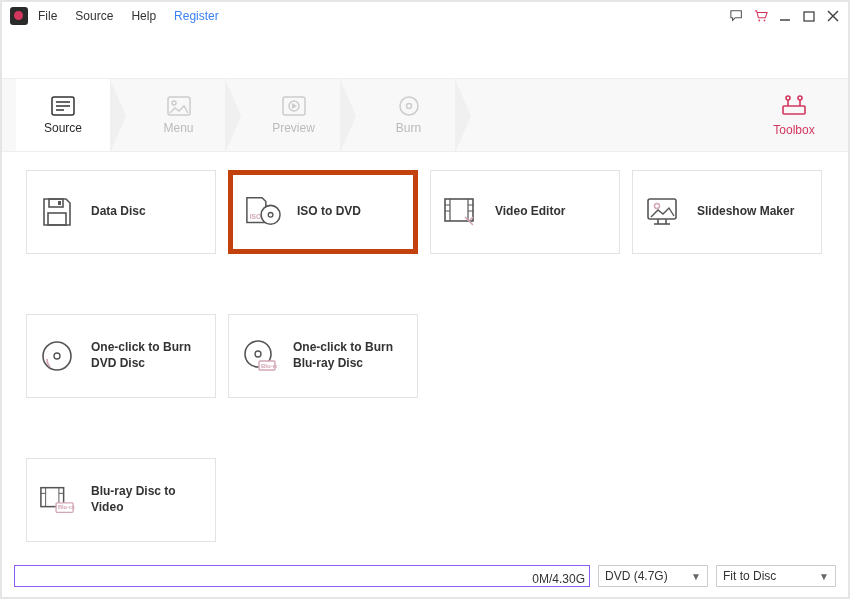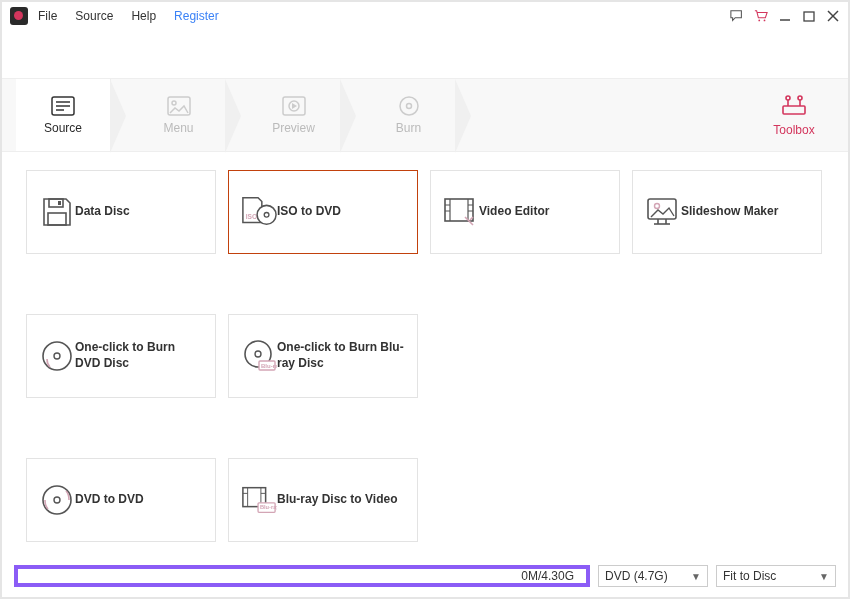--- a/index.html
+++ b/index.html
@@ -20,27 +20,27 @@
   .step .step-label { font-weight: 500; }
   .arrow { width: 20px; position: relative; }
   .arrow::before { content: ""; position: absolute; left: -1px; top: 0; width: 0; height: 0; border-top: 37px solid transparent; border-bottom: 37px solid transparent; border-left: 16px solid #f0f0f0; }
   .steps-spacer { flex: 1; }
   .toolbox { width: 80px; display: flex; flex-direction: column; align-items: center; justify-content: center; color: #d3365d; font-size: 12px; cursor: pointer; }
   .toolbox-icon { margin-bottom: 4px; }
   
   .main { padding: 18px 24px 0 24px; }
   .row { display: flex; gap: 12px; margin-bottom: 60px; }
   .row:last-of-type { margin-bottom: 0; }
-  .card { width: 190px; height: 84px; border: 1px solid #e3e3e3; display: flex; align-items: center; padding: 0 12px; cursor: pointer; font-size: 12px; font-weight: 600; color: #333; gap: 0; }
+  .card { width: 190px; height: 84px; border: 1px solid #e3e3e3; display: flex; align-items: center; padding: 0 12px; cursor: pointer; font-size: 12px; font-weight: 600; color: #333; gap: 16px; }
   .card .card-icon { width: 36px; height: 36px; flex-shrink: 0; display: flex; align-items: center; justify-content: center; }
   .card .card-label { line-height: 1.3; }
-  .card.highlight { border: 1px solid #c2410c; }
+  .card.highlight { border: 5px solid #c2410c; }
   
   .bottom { position: absolute; bottom: 10px; left: 12px; right: 12px; display: flex; align-items: center; gap: 8px; font-size: 12px; }
-  .progress { flex: 1; height: 22px; border: 4px solid #8b5cf6; display: flex; align-items: flex-start; justify-content: flex-end; padding: 0 12px; color: #333; }
+  .progress { flex: 1; height: 22px; border: 1px solid #8b5cf6; display: flex; align-items: flex-end; justify-content: flex-end; padding: 0 4px; color: #333; }
   .select { height: 22px; border: 1px solid #ccc; display: flex; align-items: center; justify-content: space-between; padding: 0 6px; color: #333; cursor: pointer; }
   .select .caret { font-size: 10px; color: #666; margin-left: 6px; }
 </style>
 </head>
 <body>
 
 <div class="titlebar">
   <div class="logo"></div>
   <span class="menu-item">File</span>
   <span class="menu-item">Source</span>
@@ -212,31 +212,20 @@
             <text x="20" y="29" font-size="6" fill="#d3a5b5">Blu-ray</text>
           </svg>
       </span>
       <span class="card-label">One-click to Burn Blu-ray Disc</span>
     </div>
   </div>
 
   <div class="row">
     <div class="card">
       <span class="card-icon">
-        <svg width="34" height="34" viewBox="0 0 34 34">
-            <circle cx="17" cy="17" r="14" fill="none" stroke="#555" stroke-width="1.6"></circle>
-            <circle cx="17" cy="17" r="3" fill="none" stroke="#555" stroke-width="1.4"></circle>
-            <path d="M8 26c-2-2-3-5-3-9" fill="none" stroke="#d3a5b5" stroke-width="1.6"></path>
-            <path d="M26 8c2 2 3 5 3 9" fill="none" stroke="#d3a5b5" stroke-width="1.6"></path>
-          </svg>
-      </span>
-      <span class="card-label">DVD to DVD</span>
-    </div>
-    <div class="card">
-      <span class="card-icon">
         <svg width="38" height="30" viewBox="0 0 38 30">
             <rect x="2" y="2" width="24" height="20" fill="none" stroke="#555" stroke-width="1.6"></rect>
             <line x1="7" y1="2" x2="7" y2="22" stroke="#555"></line>
             <line x1="21" y1="2" x2="21" y2="22" stroke="#555"></line>
             <line x1="2" y1="8" x2="7" y2="8" stroke="#555"></line>
             <line x1="21" y1="8" x2="26" y2="8" stroke="#555"></line>
             <rect x="18" y="18" width="18" height="10" rx="1" fill="#fff" stroke="#d3a5b5" stroke-width="1.4"></rect>
             <text x="20" y="25" font-size="6" fill="#d3a5b5">Blu-ray</text>
           </svg>
       </span>

